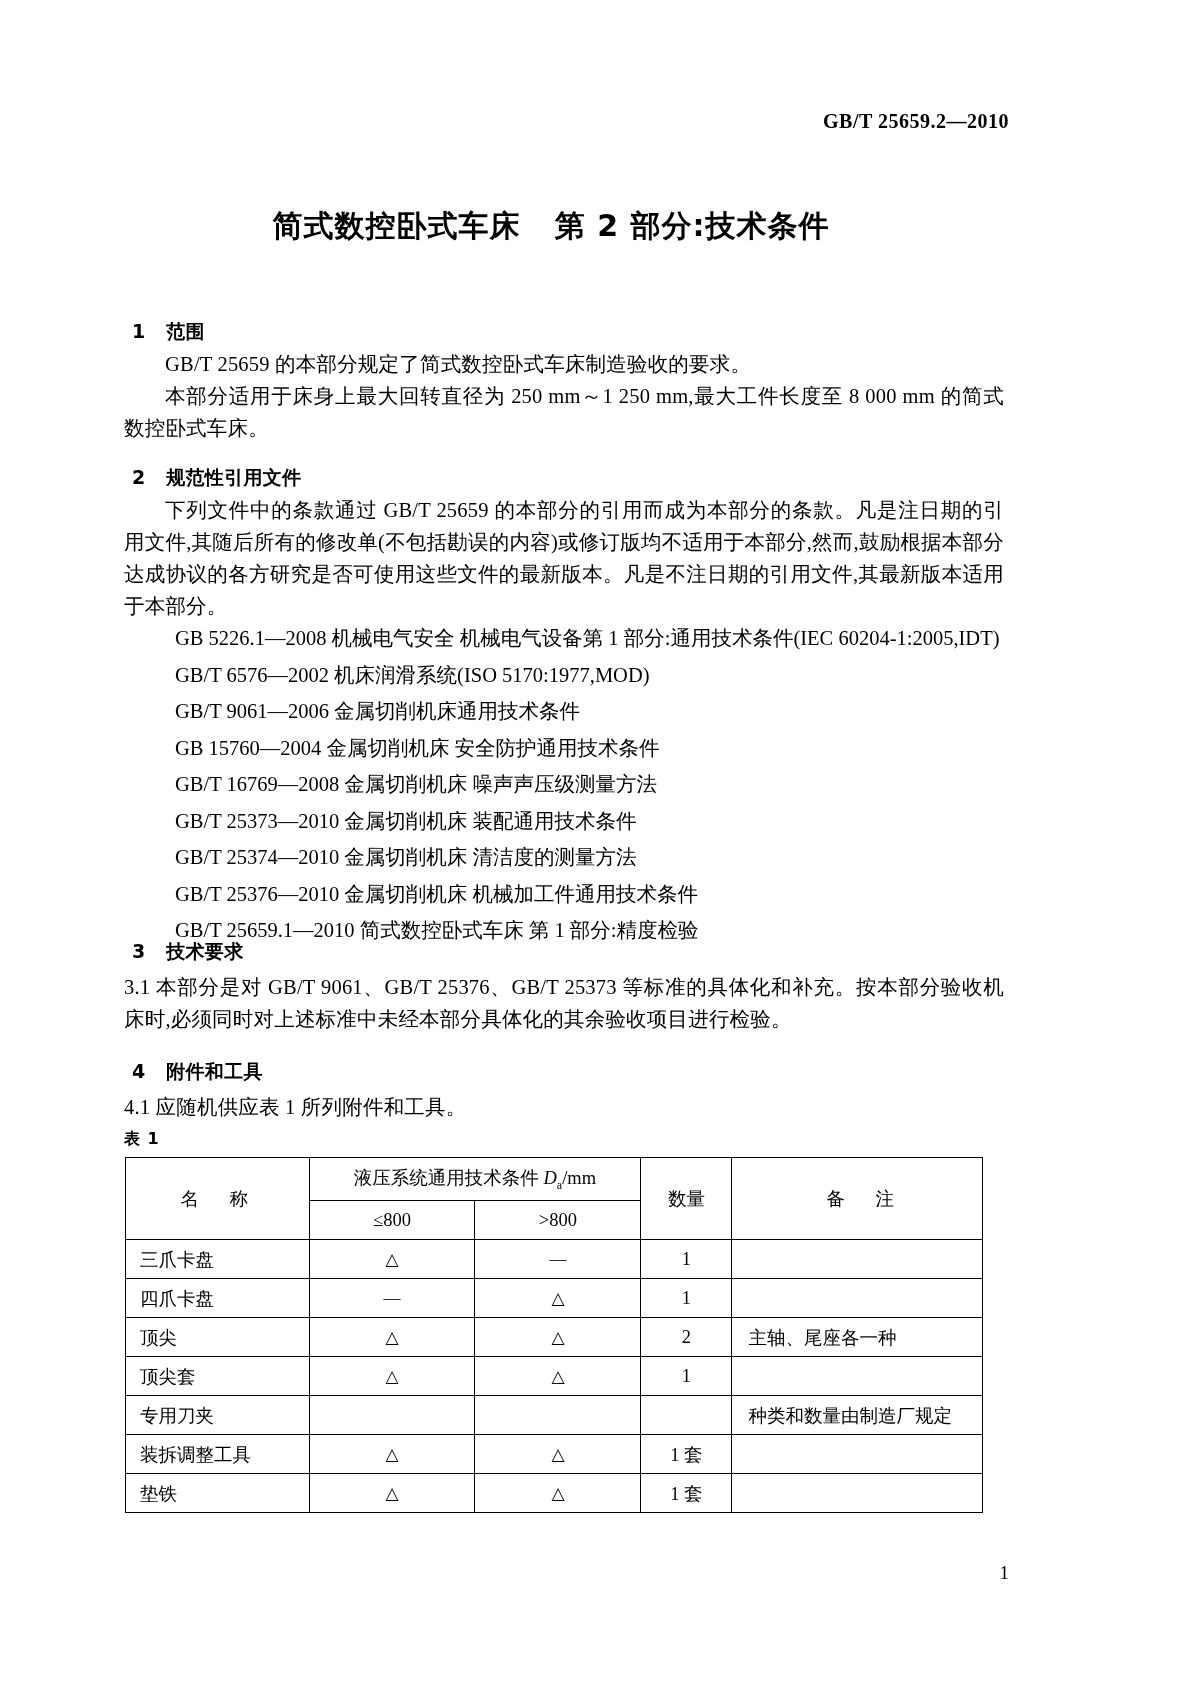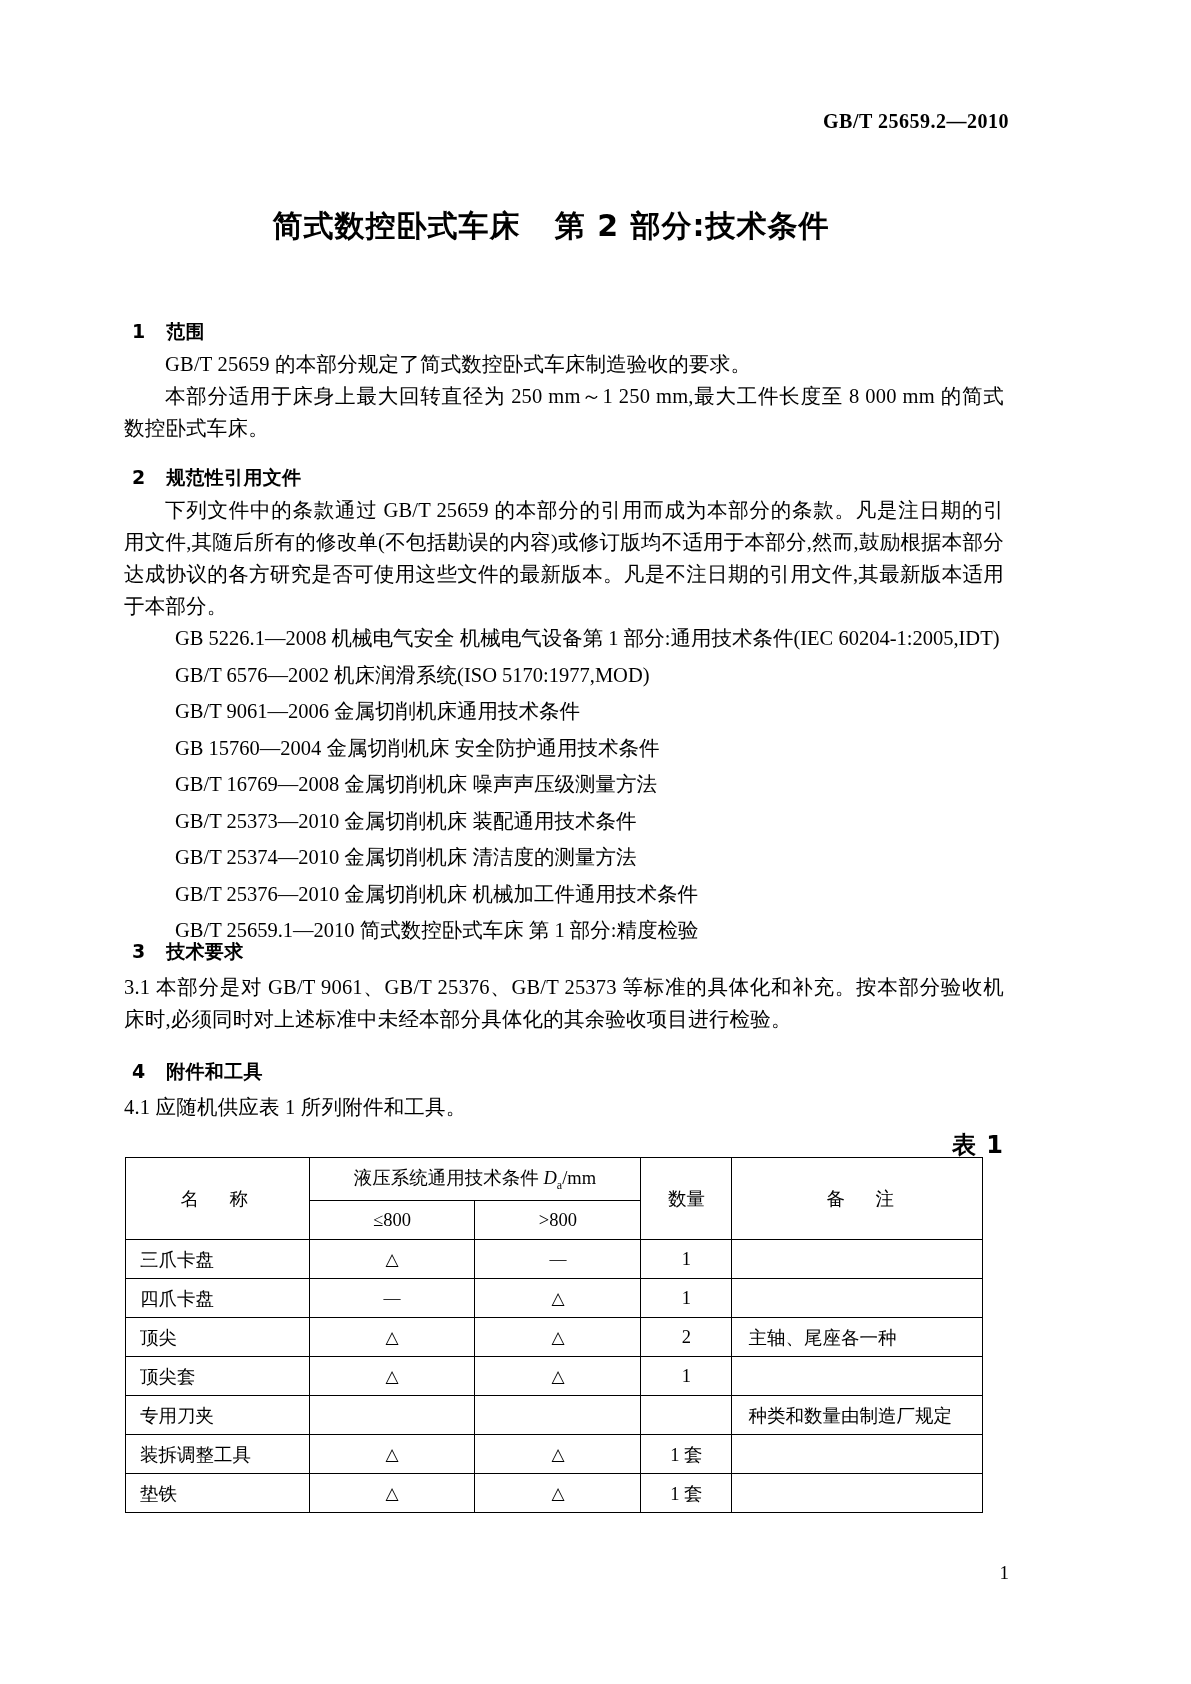--- a/index.html
+++ b/index.html
@@ -100,24 +100,24 @@
 
   .p-3a { position: absolute; top: 671px; left: 0; width: 880px; }
   .p-4a { position: absolute; top: 791px; left: 0; width: 880px; }
 
   
   .table-caption {
     position: absolute;
     top: 829px;
     left: 0;
     width: 880px;
-    text-align: right;
+    text-align: left;
     font-family: "DejaVu Sans", "Liberation Sans", sans-serif;
     font-weight: bold;
-    font-size: 24px;
+    font-size: 16px;
     letter-spacing: 1px;
   }
   table.t1 {
     position: absolute;
     top: 857px;
     left: 1px;
     width: 858px;
     border-collapse: collapse;
     font-size: 18.5px;
   }

